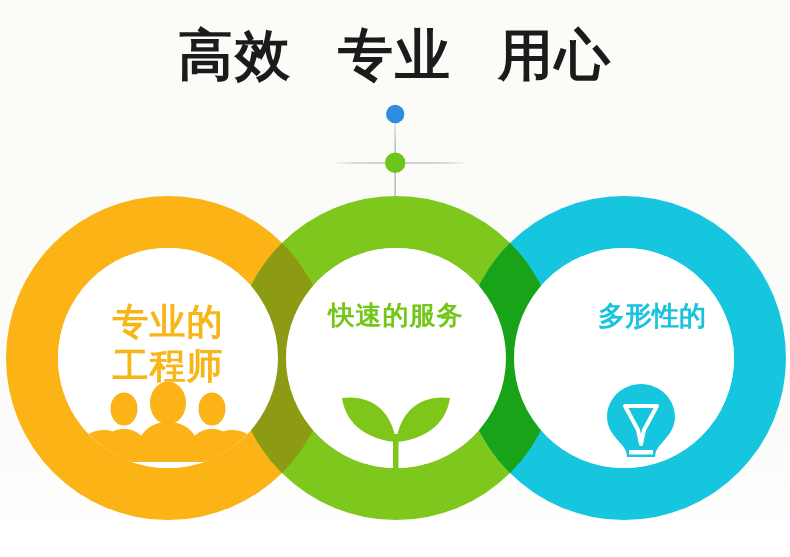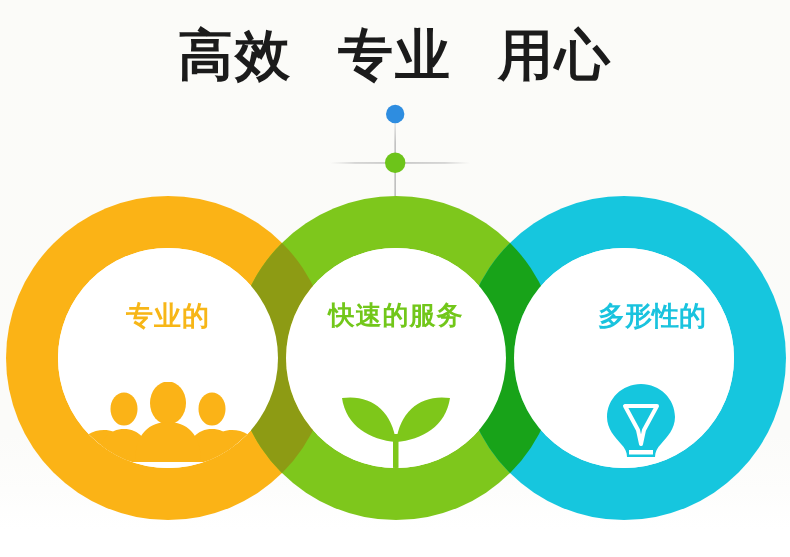--- a/index.html
+++ b/index.html
@@ -79,21 +79,21 @@
     white-space: nowrap;
     font-family: "DejaVu Sans", "Liberation Sans", sans-serif;
     -webkit-font-smoothing: antialiased;
   }
   .hole-text .ln { display: block; }
 
   #text-orange {
     left: 68px;
     top: 300px;
     width: 200px;
-    font-size: 27px;
+    font-size: 36px;
     color: #f7b617;
     letter-spacing: 1px;
   }
   #text-green {
     left: 296px;
     top: 300px;
     width: 200px;
     font-size: 26px;
     color: #72c71a;
     letter-spacing: 1px;
@@ -259,20 +259,21 @@
       <path d="M29 24 L61 24 L48 48 L45 62 L42 48 Z" fill="none" stroke="#ffffff" stroke-width="4" stroke-linejoin="round" stroke-linecap="round"></path>
 
       <rect x="33" y="68" width="24" height="4.5" fill="#ffffff"></rect>
       <rect x="33" y="77" width="24" height="4.5" fill="#ffffff"></rect>
       <rect x="31" y="63" width="28" height="24" fill="none"></rect>
     </g>
   </svg>
 
   <div class="hole-text" id="text-orange">
     <span class="ln l1">专业的</span>
+    <span class="ln l2">工程师</span>
   </div>
 
   <div class="hole-text" id="text-green">
     <span class="ln l1">快速的服务</span>
   </div>
 
   <div class="hole-text" id="text-cyan">
     <span class="ln l1">多形性的</span>
   </div>
 

